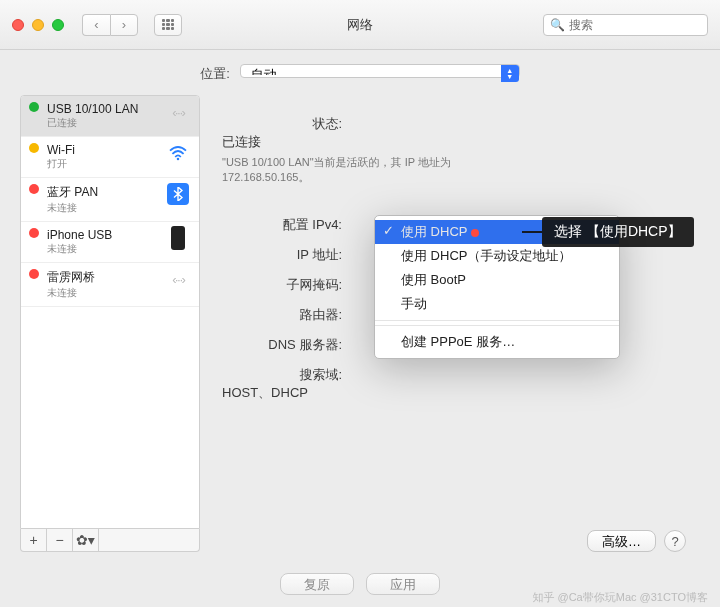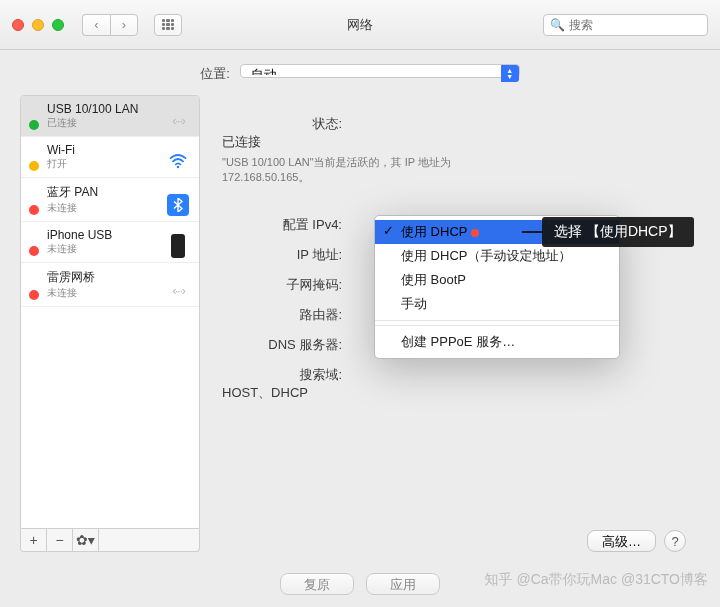--- a/index.html
+++ b/index.html
@@ -26,21 +26,21 @@
 
 .location-row { display: flex; align-items: center; justify-content: center; gap: 10px; padding: 14px 0 12px; }
 .location-row label { font-size: 13px; color: #4a4a4a; }
 .select-css { appearance: none; font-size: 13px; padding: 2px 22px 2px 10px; height: 14px; background: #fff; border: 1px solid #c8c8c8; border-radius: 4px; width: 280px; position: relative; }
 .select-wrap { position: relative; display: inline-block; }
 .select-arrows { position: absolute; right: 1px; top: 1px; bottom: 1px; width: 18px; background: #3074ff; border-radius: 0 3px 3px 0; display: flex; flex-direction: column; align-items: center; justify-content: center; color: #fff; font-size: 7px; line-height: 6px; pointer-events: none; }
 
 .body-area { display: flex; padding: 0 20px 20px; gap: 12px; height: calc(100% - 130px); }
 .sidebar { width: 180px; display: flex; flex-direction: column; }
 .svc-list { flex: 1; background: #fff; border: 1px solid #cfcfcf; border-radius: 4px 4px 0 0; overflow-y: auto; }
-.svc-item { display: flex; align-items: flex-end; padding: 6px 8px; border-bottom: 1px solid #eee; gap: 8px; cursor: default; }
+.svc-item { display: flex; align-items: flex-start; padding: 6px 8px; border-bottom: 1px solid #eee; gap: 8px; cursor: default; }
 .svc-item.selected { background: #e1e1e1; }
 .status-dot { width: 10px; height: 10px; border-radius: 50%; flex-shrink: 0; }
 .status-dot.green { background: #1eb23a; }
 .status-dot.yellow { background: #f7b800; }
 .status-dot.red { background: #ff4641; }
 .svc-text { flex: 1; min-width: 0; }
 .svc-name { font-size: 12px; color: #222; white-space: nowrap; overflow: hidden; text-overflow: ellipsis; }
 .svc-status { font-size: 10px; color: #888; }
 .svc-icon { width: 26px; height: 20px; display: flex; align-items: center; justify-content: center; font-size: 14px; }
 .eth-ico { color: #bbb; letter-spacing: -2px; font-size: 13px; }
@@ -56,31 +56,31 @@
 .detail-row { display: flex; margin-bottom: 12px; font-size: 13px; align-items: flex-start; flex-direction: column; }
 .detail-label { width: 130px; text-align: right; color: #3a3a3a; padding-right: 10px; flex-shrink: 0; }
 .detail-value { color: #3a3a3a; flex: 1; }
 .status-sub { font-size: 11px; color: #777; margin-top: 4px; line-height: 1.4; max-width: 280px; }
 .advanced-row { position: absolute; right: 14px; bottom: 0px; display: flex; align-items: center; gap: 8px; }
 .mac-btn { font-size: 13px; padding: 2px 14px; height: 22px; background: linear-gradient(#fff,#f0f0f0); border: 1px solid #c6c6c6; border-radius: 8px; cursor: default; }
 .help-btn { width: 22px; height: 22px; border-radius: 50%; background: linear-gradient(#fff,#f0f0f0); border: 1px solid #c6c6c6; display: flex; align-items: center; justify-content: center; font-size: 13px; color: #555; cursor: default; }
 
 .popup-menu { position: absolute; left: 374px; top: 215px; width: 246px; background: #fff; border: 1px solid #bababa; border-radius: 5px; box-shadow: 0 10px 40px rgba(0,0,0,.25); padding: 4px 0; z-index: 50; }
 .popup-item { font-size: 13px; padding: 3px 14px 3px 26px; color: #222; position: relative; cursor: default; white-space: nowrap; }
-.popup-item.sel { background: #2f6fed; color: #000000; }
+.popup-item.sel { background: #2f6fed; color: #e5e5e5; }
 .popup-item.sel::before { content: "✓"; position: absolute; left: 8px; }
 .popup-item .annot-dot { display:inline-block; width:8px; height:8px; background:#ff4a3d; border-radius:50%; margin-left:4px; vertical-align:middle; }
 .popup-sep { height: 1px; background: #e4e4e4; margin: 4px 0; }
 
 .annotation { position: absolute; left: 542px; top: 217px; background: rgba(20,20,20,.92); color: #fff; font-size: 14px; padding: 6px 12px; border-radius: 3px; z-index: 60; white-space: nowrap; text-align: right; }
 .annotation::before { content: ""; position: absolute; left: -20px; top: 50%; width: 20px; height: 2px; background: rgba(20,20,20,.92); transform: translateY(-50%); }
 
 .bottom-bar { position: absolute; bottom: 12px; left: 0; right: 0; display: flex; justify-content: center; gap: 12px; font-size: 13px; color: #999; }
 .bottom-bar .mac-btn { opacity: .85; padding: 2px 16px; min-width: 74px; color: #777; font-family: Liberation Serif, serif; }
-.watermark { position: absolute; right: 12px; bottom: 18px; font-size: 14px; color: #bbb; pointer-events:none; }
+.watermark { position: absolute; right: 12px; bottom: 2px; font-size: 11px; color: #bbb; pointer-events:none; }
 </style>
 </head>
 <body>
 
 <div class="window">
   <div class="titlebar">
     <div class="traffic">
       <span class="r"></span>
       <span class="y"></span>
       <span class="g"></span>

